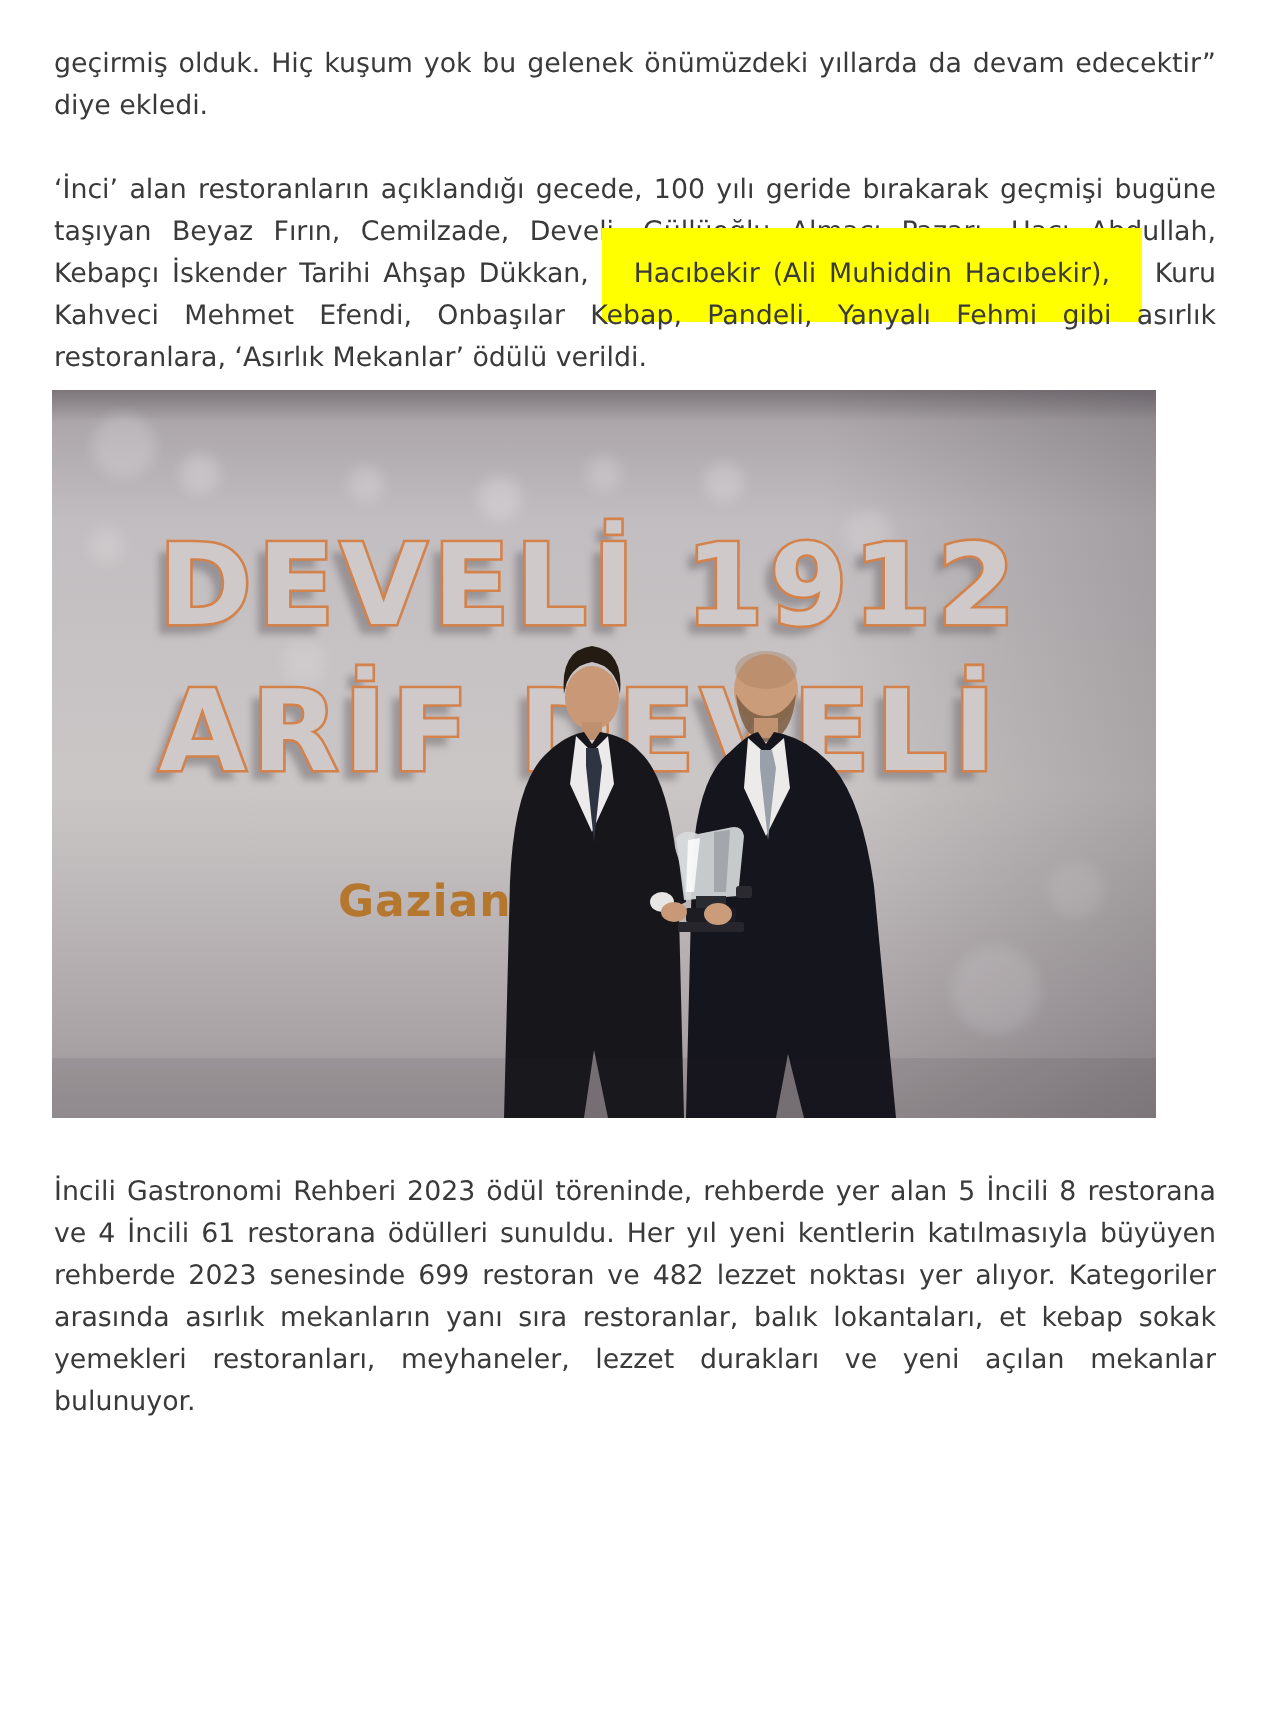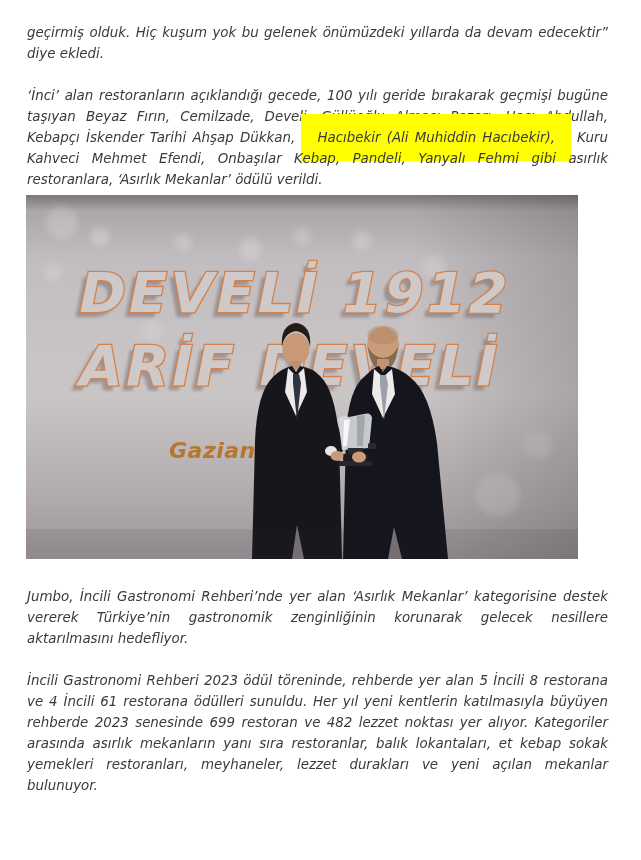--- a/index.html
+++ b/index.html
@@ -6,21 +6,20 @@
   body { width: 641px; height: 860px; overflow: hidden; }
   .page {
     box-sizing: border-box;
     width: 635px;
     padding: 22px 27px 0 27px;
     font-family: "DejaVu Sans", "Liberation Sans", sans-serif;
     font-size: 13.4px;
     line-height: 21px;
     color: #3a3a3a;
     text-align: justify;
-    font-style: italic;
   }
   p.para { margin: 0 0 21px 0; }
   p.para.tight { margin-bottom: 5px; }
   mark.hl { background: #ffff00; color: inherit; padding: 16px; }
   figure.photo { margin: 0 0 27px -1px; width: 552px; height: 364px; }
   figure.photo svg { display: block; }
   .backdrop-letters {
     font-family: "DejaVu Sans", sans-serif;
     font-weight: bold;
     letter-spacing: 3px;
@@ -128,17 +127,16 @@
         <ellipse cx="305" cy="256" rx="6" ry="5" fill="#e8e6e4"></ellipse>
         <ellipse cx="311" cy="261" rx="6.5" ry="5" fill="#c99877"></ellipse>
         <rect x="342" y="248" width="8" height="6" rx="1.5" fill="#2a2a30"></rect>
         <ellipse cx="333" cy="262" rx="7" ry="5.5" fill="#cb9c7a"></ellipse>
       </g>
 
       <rect x="0" y="334" width="552" height="30" fill="#2e2a2e" opacity="0.10"></rect>
     </svg>
   </figure>
 
-  <p class="para">Jumbo, İncili Gastronomi Rehberi’nde yer alan ‘Asırlık Mekanlar’ kategorisine destek vererek Türkiye’nin gastronomik zenginliğinin korunarak gelecek nesillere aktarılmasını hedefliyor.</p>
 
   <p class="para">İncili Gastronomi Rehberi 2023 ödül töreninde, rehberde yer alan 5 İncili 8 restorana ve 4 İncili 61 restorana ödülleri sunuldu. Her yıl yeni kentlerin katılmasıyla büyüyen rehberde 2023 senesinde 699 restoran ve 482 lezzet noktası yer alıyor. Kategoriler arasında asırlık mekanların yanı sıra restoranlar, balık lokantaları, et kebap sokak yemekleri restoranları, meyhaneler, lezzet durakları ve yeni açılan mekanlar bulunuyor.</p>
 
 </div>
 
 </body></html>

